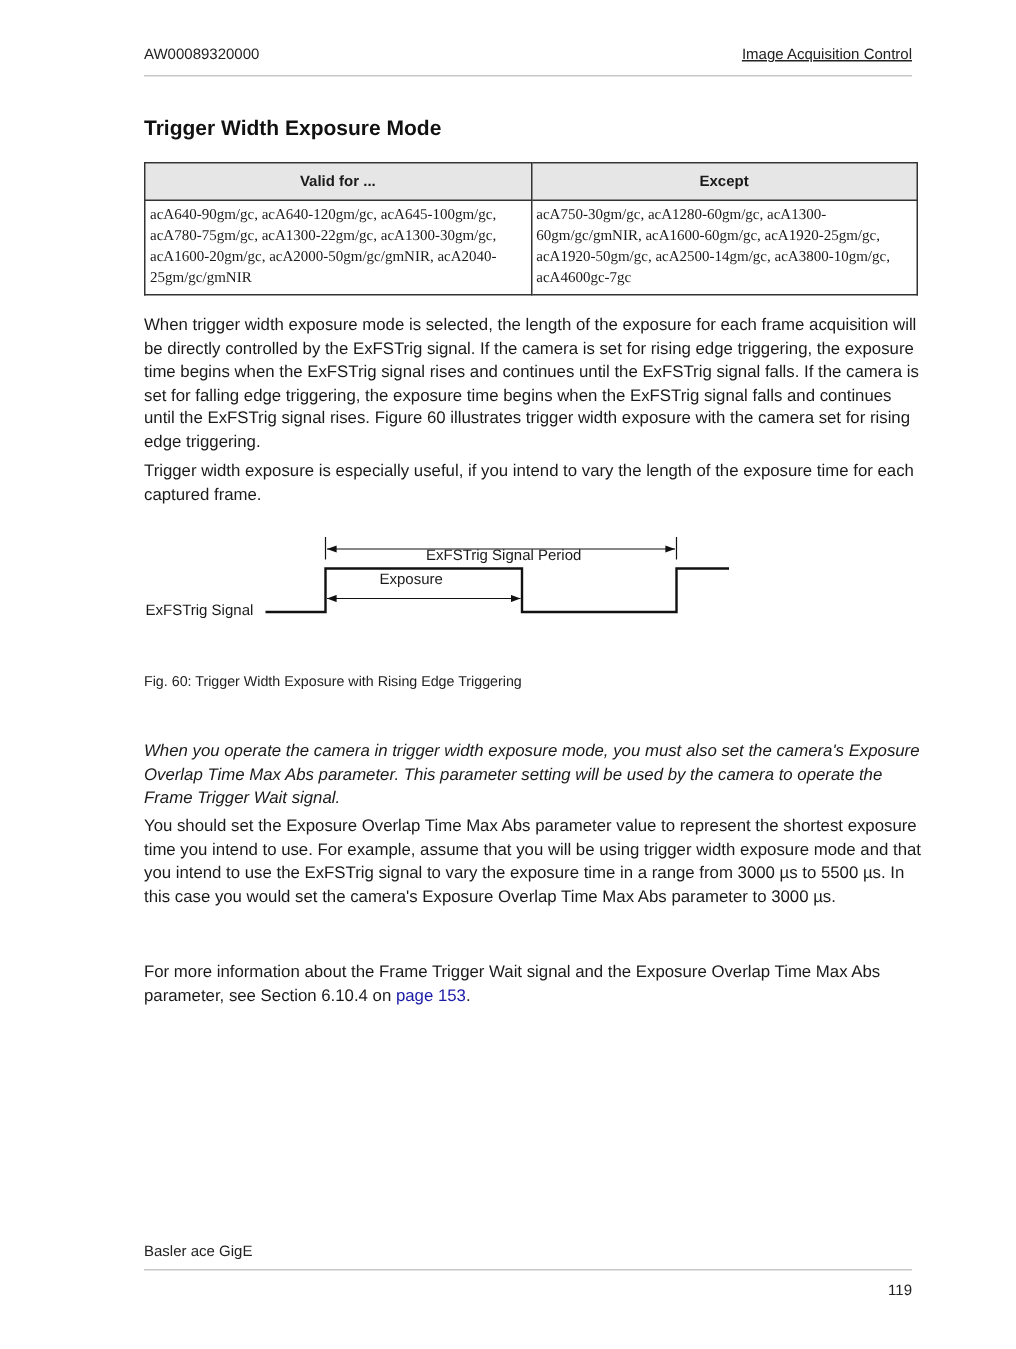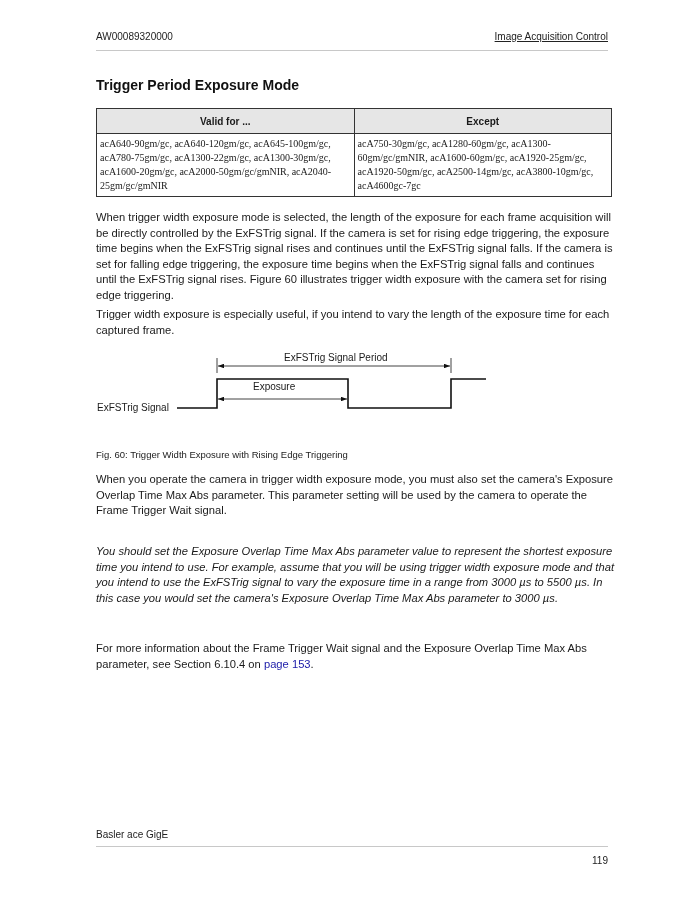--- a/index.html
+++ b/index.html
@@ -34,42 +34,42 @@
       border: 1px solid #333; vertical-align: top;
       padding: 3px 4px 3px 3px; line-height: 14px; width: 50%; font-family: Liberation Serif, serif;
     }
 
     .para {
       position: absolute; left: 96px; width: 520px;
       font-size: 11.2px; line-height: 15.5px; margin: 0;
     }
     .p1 { top: 210px; }
     .p2 { top: 307px; }
-    .p3 { top: 472px; }
-    .p4 { top: 544px; font-style: italic; }
+    .p3 { top: 494px; font-style: italic; }
+    .p4 { top: 544px; }
     .p5 { top: 641px; }
     .link { color: #1a1aa8; }
 
     .diagram { position: absolute; left: 0; top: 0; }
     .sig-label { position: absolute; left: 97px; top: 402px; font-size: 10px; }
-    .period-label { position: absolute; left: 284px; top: 352px; font-size: 10px; }
+    .period-label { position: absolute; left: 284px; top: 365px; font-size: 10px; }
     .exposure-label { position: absolute; left: 253px; top: 381px; font-size: 10px; }
 
     .caption { position: absolute; left: 96px; top: 449px; font-size: 9.5px; color: #222; }
   </style>
 </head>
 <body>
 
 <div>
   <span class="hdr-left">AW00089320000</span>
   <span class="hdr-right">Image Acquisition Control</span>
   <div class="hdr-rule"></div>
 </div>
 
-<div class="title">Trigger Period Exposure Mode</div>
+<div class="title">Trigger Width Exposure Mode</div>
 
 <table class="valid">
   <thead>
     <tr>
       <th>Valid for ...</th>
       <th>Except</th>
     </tr>
   </thead>
   <tbody>
     <tr>

